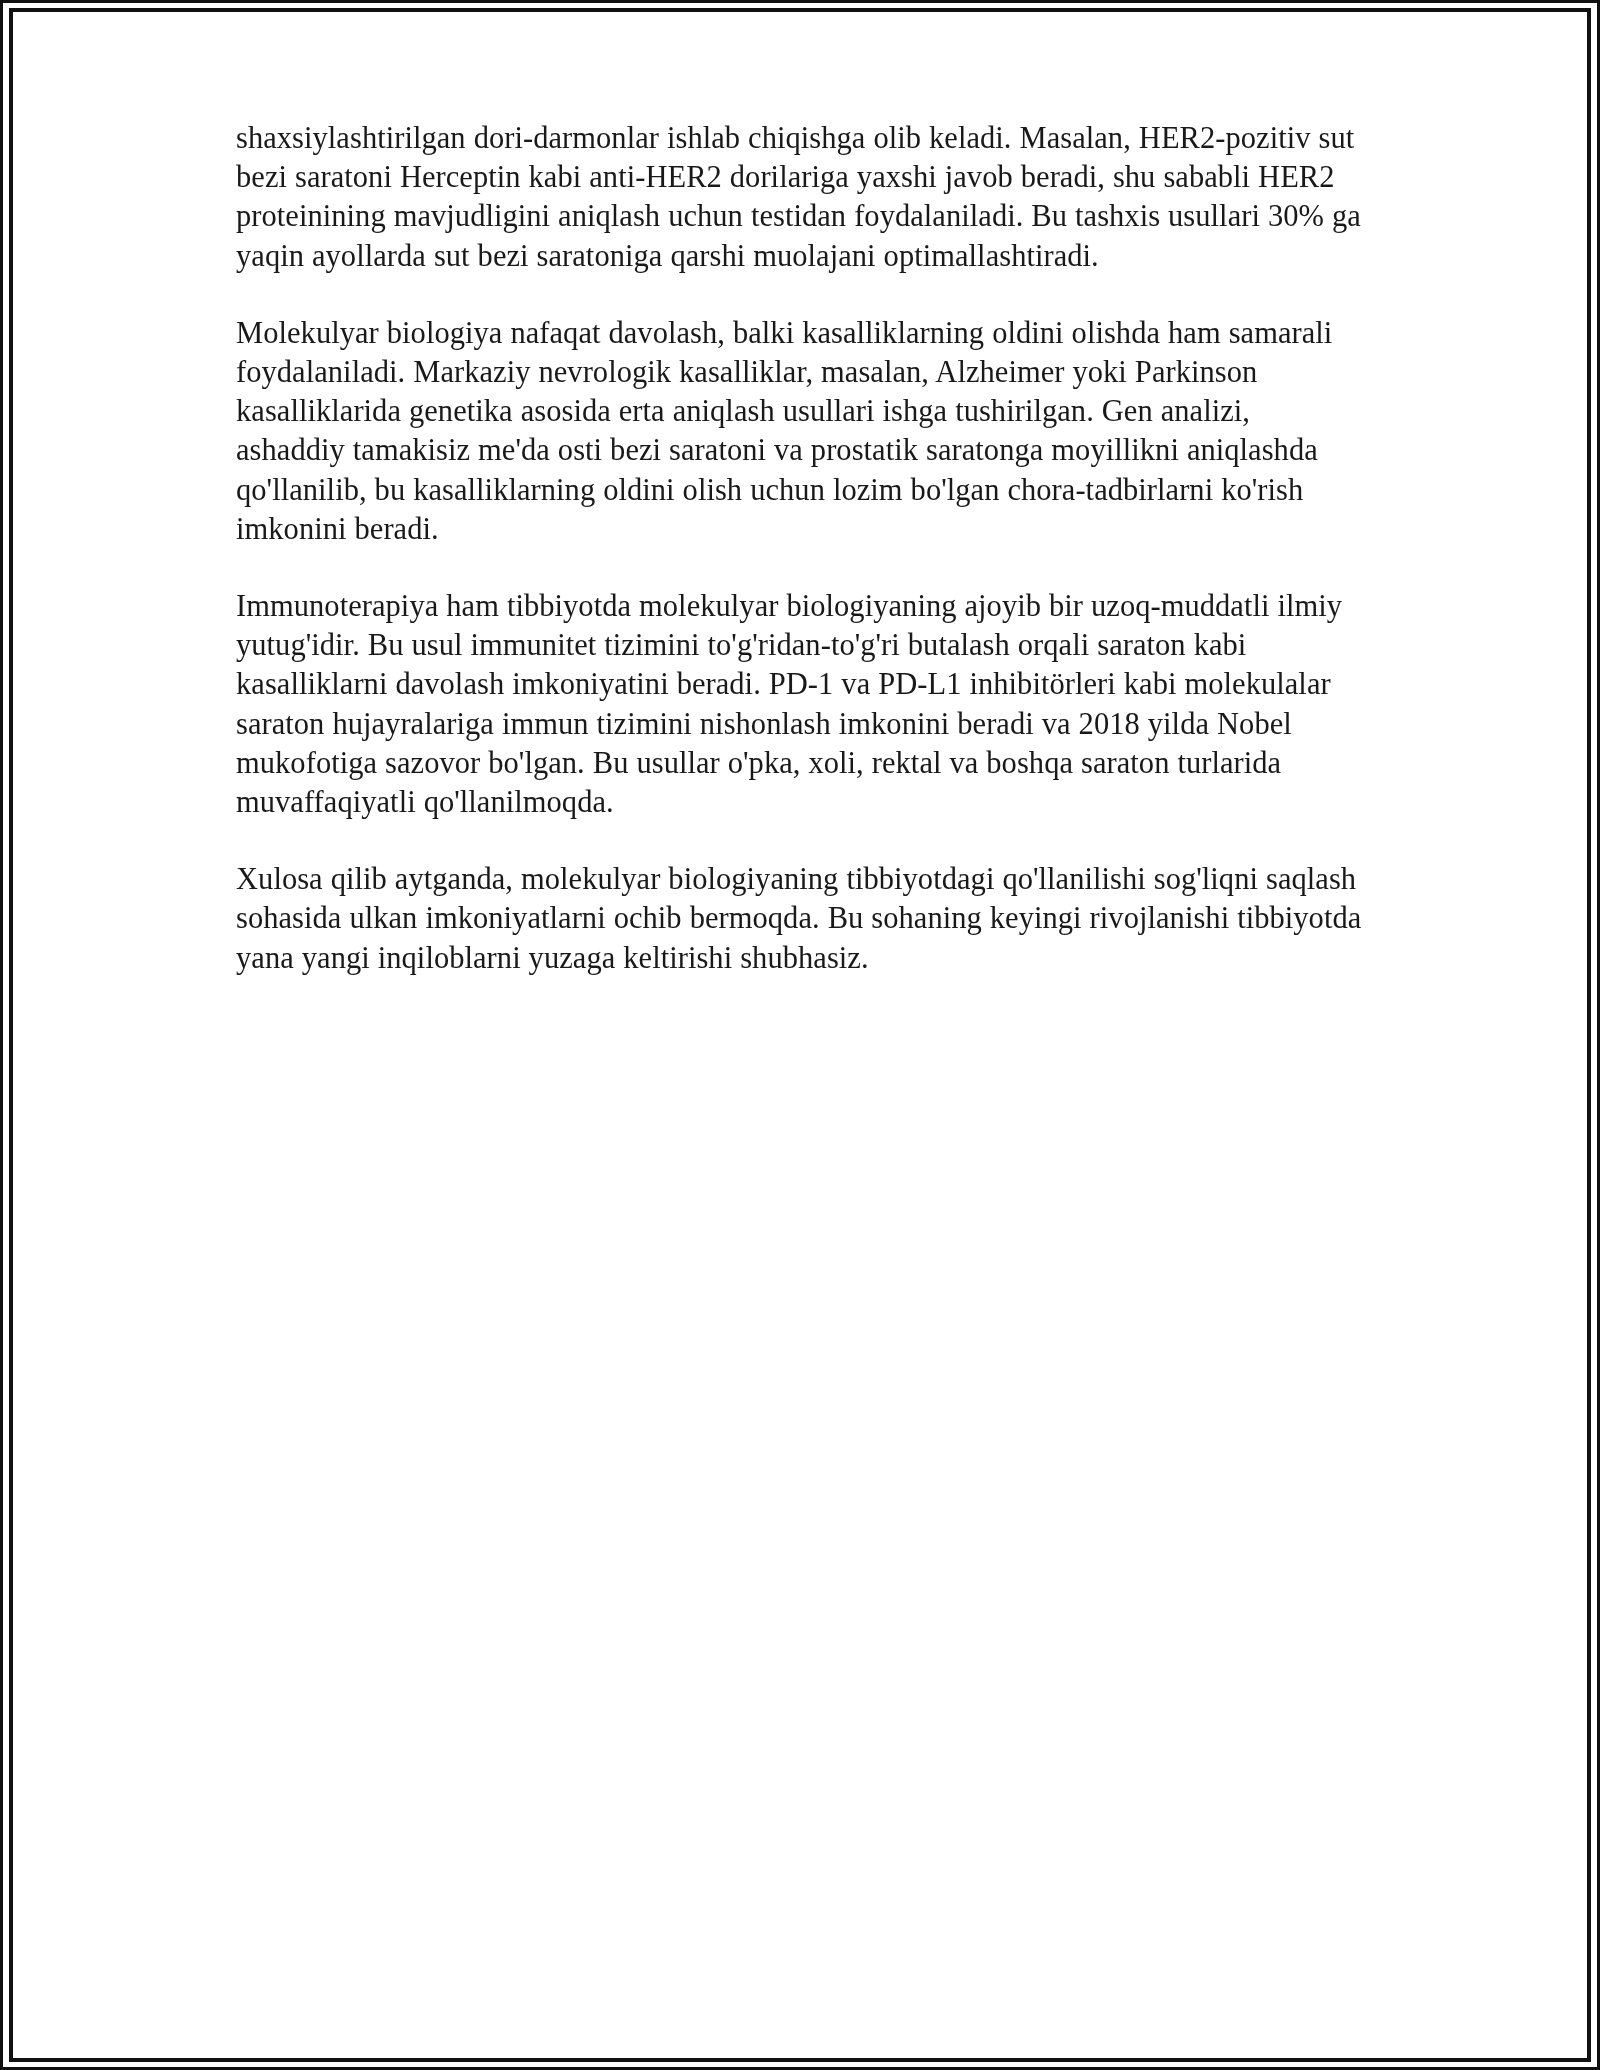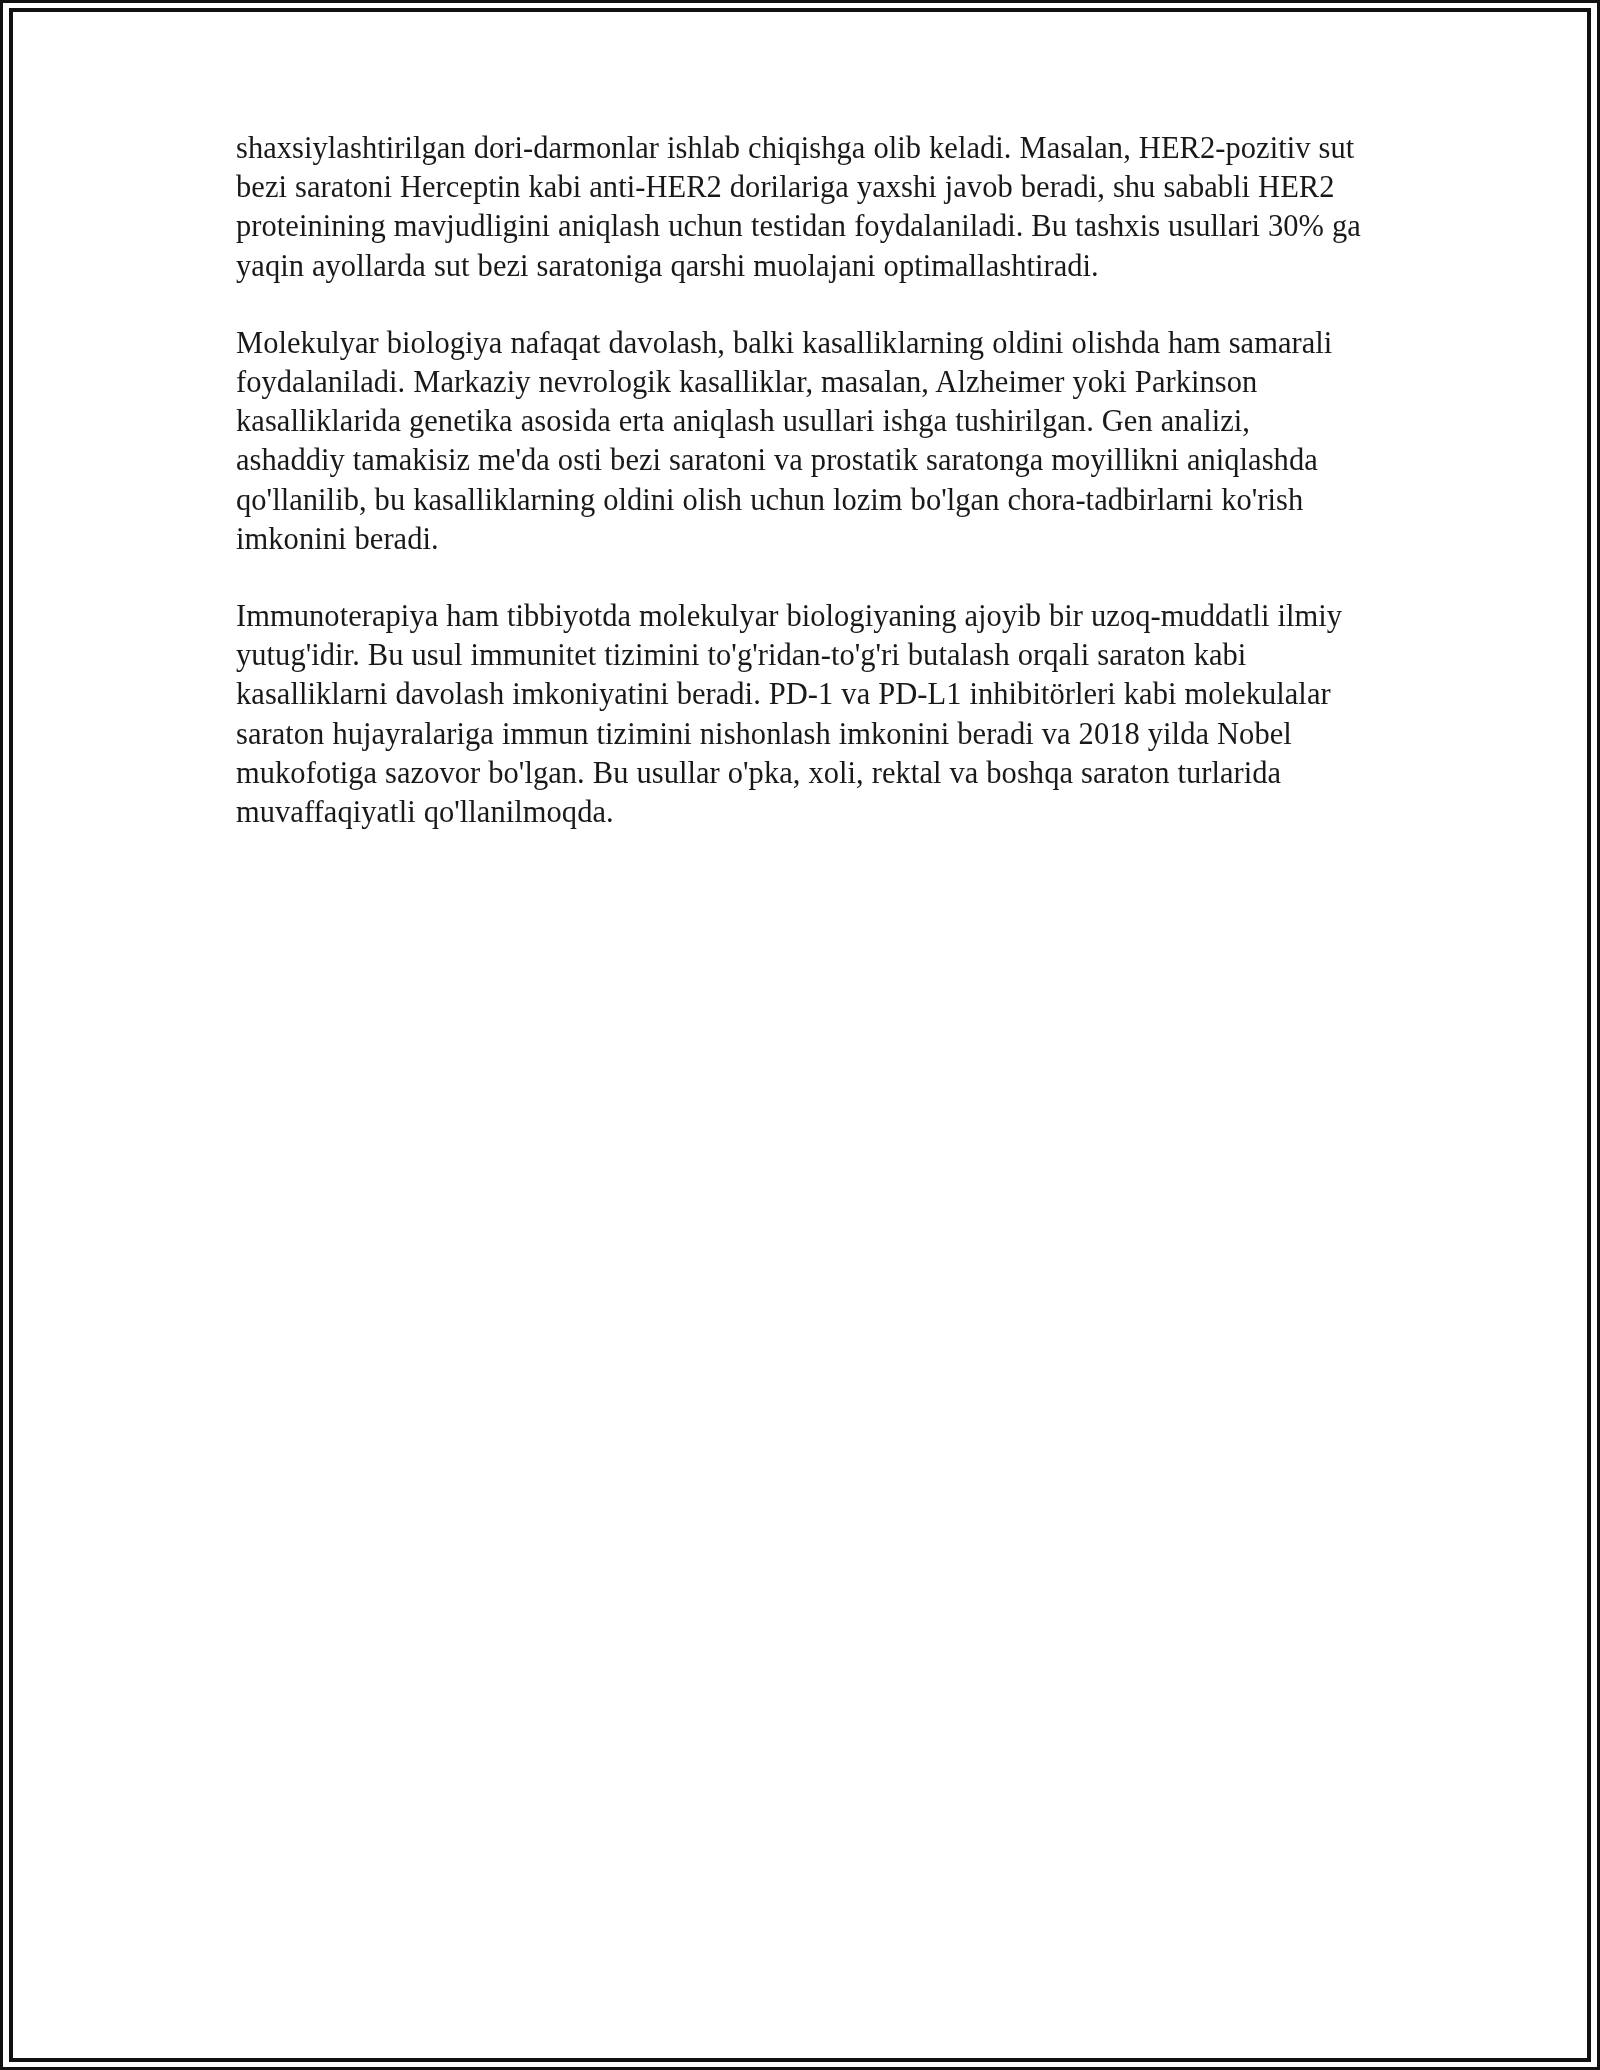--- a/index.html
+++ b/index.html
@@ -48,21 +48,21 @@
     right: 14px;
     bottom: 13px;
     background: #ffffff;
     box-sizing: border-box;
     overflow: hidden;
   }
 
   .content {
     position: absolute;
     left: 222px;
-    top: 116px;
+    top: 106px;
     width: 1130px;
   }
 
   .doc-paragraph {
     font-family: "Liberation Serif", "DejaVu Serif", serif;
     font-size: 30.5px;
     line-height: 39.2px;
     color: #191919;
     text-align: left;
     margin: 0 0 38px 0;
@@ -85,17 +85,18 @@
 
   <div class="sheet">
     <div class="content">
 
       <p class="doc-paragraph">shaxsiylashtirilgan dori-darmonlar ishlab chiqishga olib keladi. Masalan, HER2-pozitiv sut bezi saratoni Herceptin kabi anti-HER2 dorilariga yaxshi javob beradi, shu sababli HER2 proteinining mavjudligini aniqlash uchun testidan foydalaniladi. Bu tashxis usullari 30% ga yaqin ayollarda sut bezi saratoniga qarshi muolajani optimallashtiradi.</p>
 
       <p class="doc-paragraph">Molekulyar biologiya nafaqat davolash, balki kasalliklarning oldini olishda ham samarali foydalaniladi. Markaziy nevrologik kasalliklar, masalan, Alzheimer yoki Parkinson kasalliklarida genetika asosida erta aniqlash usullari ishga tushirilgan. Gen analizi, ashaddiy tamakisiz me'da osti bezi saratoni va prostatik saratonga moyillikni aniqlashda qo'llanilib, bu kasalliklarning oldini olish uchun lozim bo'lgan chora-tadbirlarni ko'rish imkonini beradi.</p>
 
       <p class="doc-paragraph">Immunoterapiya ham tibbiyotda molekulyar biologiyaning ajoyib bir uzoq-muddatli ilmiy yutug'idir. Bu usul immunitet tizimini to'g'ridan-to'g'ri butalash orqali saraton kabi kasalliklarni davolash imkoniyatini beradi. PD-1 va PD-L1 inhibitörleri kabi molekulalar saraton hujayralariga immun tizimini nishonlash imkonini beradi va 2018 yilda Nobel mukofotiga sazovor bo'lgan. Bu usullar o'pka, xoli, rektal va boshqa saraton turlarida muvaffaqiyatli qo'llanilmoqda.</p>
 
+      <p class="doc-paragraph">Xulosa qilib aytganda, molekulyar biologiyaning tibbiyotdagi qo'llanilishi sog'liqni saqlash sohasida ulkan imkoniyatlarni ochib bermoqda. Bu sohaning keyingi rivojlanishi tibbiyotda yana yangi inqiloblarni yuzaga keltirishi shubhasiz.</p>
 
     </div>
   </div>
 
 </div>
 
 </body></html>

